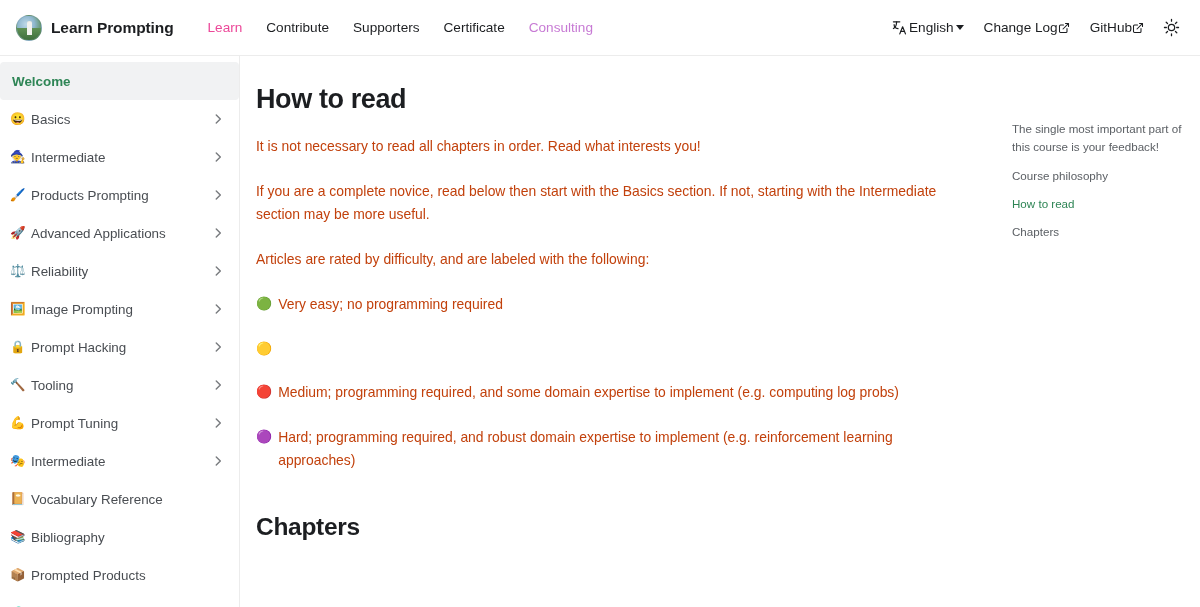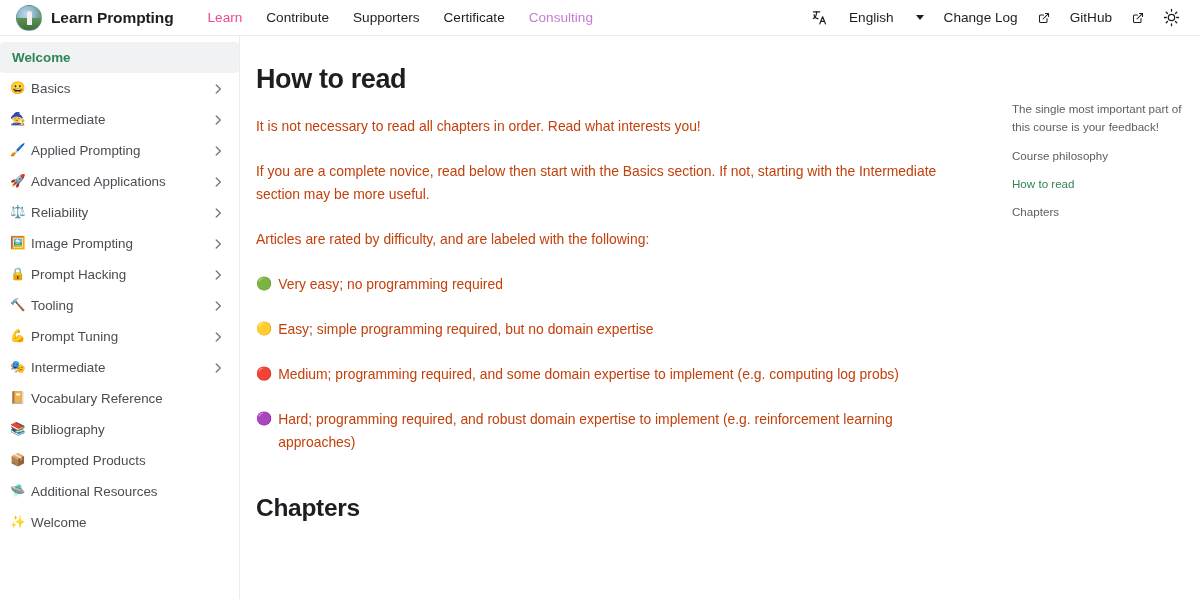--- a/index.html
+++ b/index.html
@@ -8,21 +8,21 @@
     height: 607px;
     overflow: hidden;
     background: #ffffff;
     font-family: "Liberation Sans", sans-serif;
     color: #1c1e21;
     -webkit-font-smoothing: antialiased;
   }
 
   
   .navbar {
-    height: 36px;
+    height: 56px;
     display: flex;
     align-items: center;
     padding: 0 14px 0 16px;
     background: #ffffff;
     border-bottom: 1px solid #ececec;
     position: relative;
     z-index: 10;
   }
   .brand {
     display: flex;
@@ -79,21 +79,21 @@
   .nav-link.accent  { color: #c77ad4; }
   .nav-right {
     margin-left: auto;
     display: flex;
     align-items: center;
     gap: 0;
   }
   .nav-right-item {
     display: inline-flex;
     align-items: center;
-    gap: 20px;
+    gap: 0;
     font-size: 13.6px;
     color: #1c1e21;
     text-decoration: none;
     padding: 0 10px;
     white-space: nowrap;
   }
   .ico { display: inline-flex; align-items: center; justify-content: center; }
   .caret {
     width: 0; height: 0;
     border-left: 4px solid transparent;
@@ -116,21 +116,21 @@
     width: 240px;
     flex: 0 0 240px;
     border-right: 1px solid #ececec;
     background: #ffffff;
     padding: 6px 0 0 0;
     overflow: hidden;
   }
   .side-item {
     display: flex;
     align-items: center;
-    height: 31px;
+    height: 38px;
     padding: 0 14px 0 10px;
     font-size: 13.4px;
     color: #494d52;
     text-decoration: none;
     border-radius: 4px;
     margin: 0 0 0 0;
   }
   .side-item.active {
     background: #f1f2f3;
     color: #2e8555;
@@ -282,21 +282,21 @@
         <span class="side-emoji">🧙</span>
         <span class="side-label">Intermediate</span>
         <span class="chev">
           <svg width="14" height="14" viewBox="0 0 24 24" fill="none" stroke="#44484d" stroke-width="2.4" stroke-linecap="round" stroke-linejoin="round">
             <path d="M9 5l7 7-7 7"></path>
           </svg>
         </span>
       </a>
       <a class="side-item" href="#">
         <span class="side-emoji">🖌️</span>
-        <span class="side-label">Applied Prompting</span>
+        <span class="side-label">Products Prompting</span>
         <span class="chev">
           <svg width="14" height="14" viewBox="0 0 24 24" fill="none" stroke="#44484d" stroke-width="2.4" stroke-linecap="round" stroke-linejoin="round">
             <path d="M9 5l7 7-7 7"></path>
           </svg>
         </span>
       </a>
       <a class="side-item" href="#">
         <span class="side-emoji">🚀</span>
         <span class="side-label">Advanced Applications</span>
         <span class="chev">
@@ -389,21 +389,20 @@
       <p class="doc-p">If you are a complete novice, read below then start with the Basics section. If not, starting with the Intermediate section may be more useful.</p>
       <p class="doc-p">Articles are rated by difficulty, and are labeled with the following:</p>
 
       <div id="difficulty-list">
           <p class="doc-p dot-line">
             <span class="dot-emoji">🟢</span>
             <span>Very easy; no programming required</span>
           </p>
           <p class="doc-p dot-line">
             <span class="dot-emoji">🟡</span>
-            <span>Easy; simple programming required, but no domain expertise</span>
           </p>
           <p class="doc-p dot-line">
             <span class="dot-emoji">🔴</span>
             <span>Medium; programming required, and some domain expertise to implement (e.g. computing log probs)</span>
           </p>
           <p class="doc-p dot-line">
             <span class="dot-emoji">🟣</span>
             <span>Hard; programming required, and robust domain expertise to implement (e.g. reinforcement learning approaches)</span>
           </p>
         </div>

